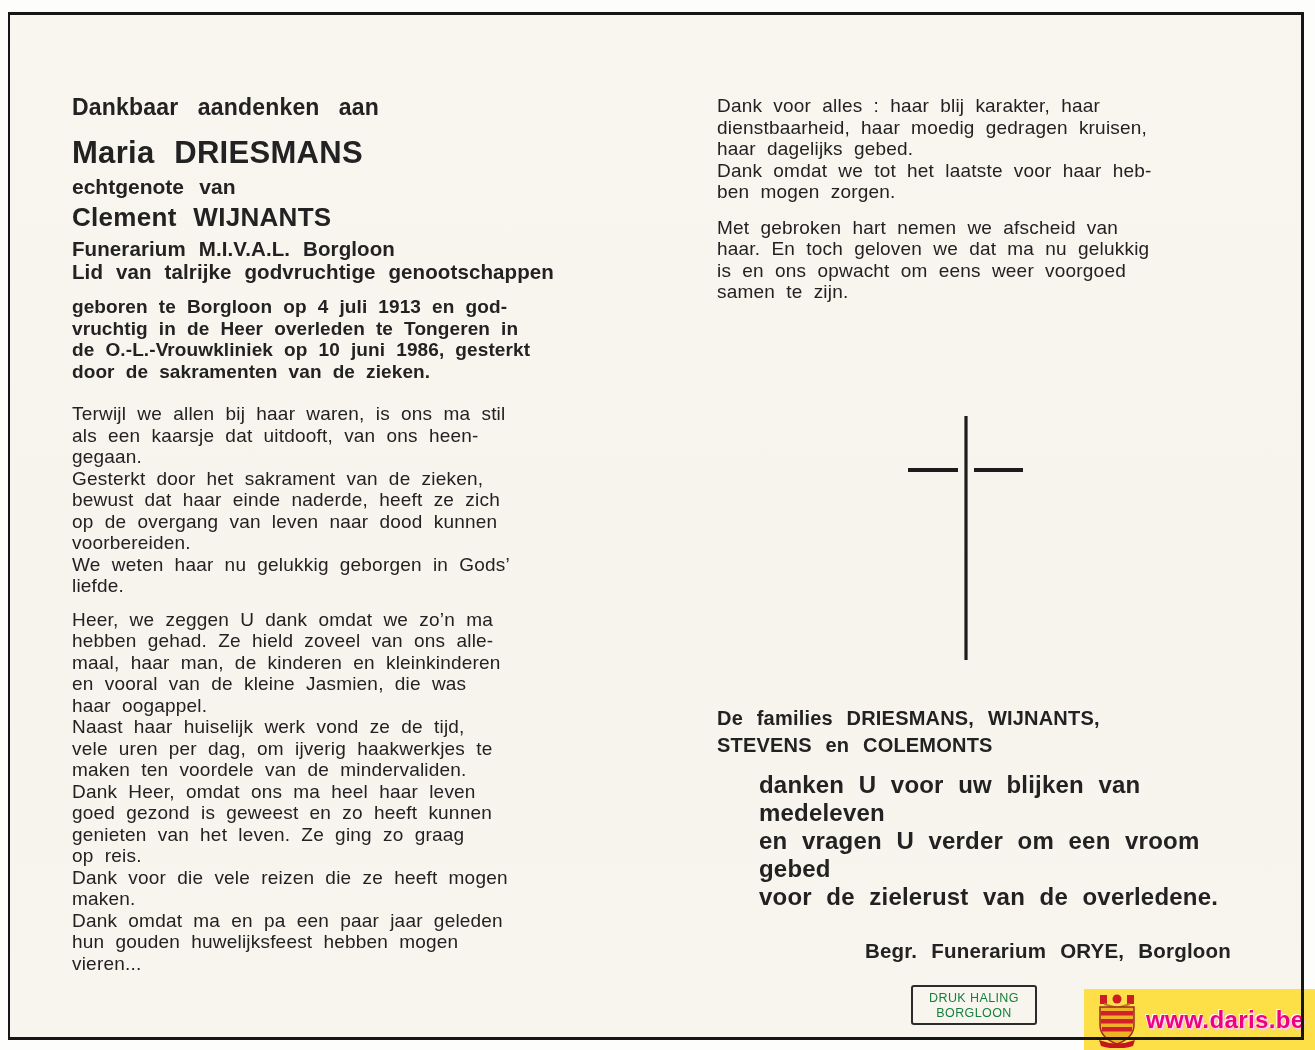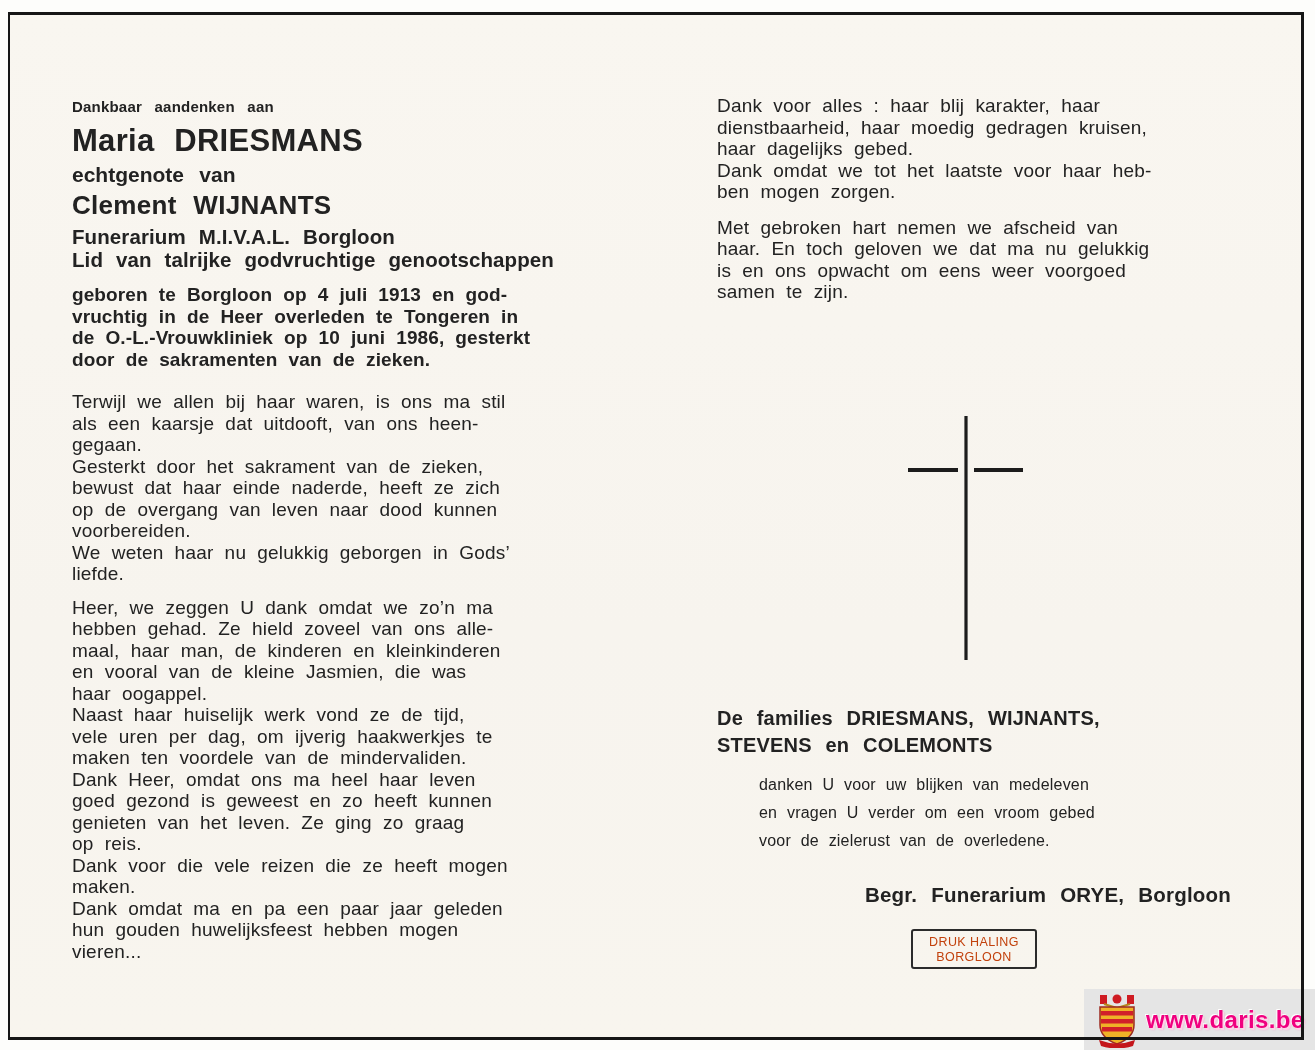--- a/index.html
+++ b/index.html
@@ -26,57 +26,57 @@
   .col-right{left:717px;top:95px;width:514px;}
   .col-right-lower{left:717px;top:705px;width:514px;}
 
   .pre{white-space:pre-line;}
   .par{
     font-size:19px;line-height:21.5px;letter-spacing:.2px;
     word-spacing:.30em;white-space:pre-line;
   }
   .par-bold{font-weight:bold;letter-spacing:.1px;}
 
-  .h-intro{font-size:15px;font-weight:bold;line-height:24px;word-spacing:.55em;margin-bottom:4px;letter-spacing:.2px;}
+  .h-intro{font-size:23px;font-weight:bold;line-height:24px;word-spacing:.55em;margin-bottom:16px;letter-spacing:.2px;}
   .h-name{font-size:31px;font-weight:bold;line-height:36px;word-spacing:.35em;margin-bottom:4px;letter-spacing:.3px;}
   .h-relation{font-size:21px;font-weight:bold;line-height:24px;word-spacing:.45em;margin-bottom:2px;}
   .h-spouse{font-size:26px;font-weight:bold;line-height:32px;word-spacing:.35em;margin-bottom:4px;letter-spacing:.3px;}
   .h-memberships{font-size:20.5px;font-weight:bold;line-height:23px;word-spacing:.35em;letter-spacing:.1px;}
   .life-dates{margin-top:13px;}
   .block-a{margin-top:21px;}
   .block-b{margin-top:12px;}
 
   .rp2{margin-top:14px;}
   .rp3{margin-top:8px;}
   .rp4{margin-top:10px;}
 
   .cross-wrap{position:absolute;left:900px;top:412px;width:130px;height:255px;z-index:2;}
 
   .families{
     font-size:20px;font-weight:bold;line-height:27px;
     word-spacing:.40em;letter-spacing:.2px;white-space:pre-line;
   }
   .thanks{
-    margin:12px 0 0 42px;font-size:16px;font-weight:normal;line-height:28px;
+    margin:12px 0 0 42px;font-size:24px;font-weight:bold;line-height:28px;
     word-spacing:.32em;letter-spacing:.2px;white-space:pre-line;
   }
   .funeral{
     margin-top:28px;text-align:right;font-size:20.5px;font-weight:bold;
     line-height:24px;word-spacing:.40em;letter-spacing:.2px;
   }
   .stamp{
     margin:22px auto 0;width:126px;box-sizing:border-box;
     border:2px solid #2b2b2b;border-radius:3px;
     text-align:center;font-size:12.5px;line-height:14.5px;
-    padding:4px 2px 3px;letter-spacing:.4px;white-space:pre-line;color:#c2410c;
+    padding:4px 2px 3px;letter-spacing:.4px;white-space:pre-line;color:#15803d;
   }
 
   .watermark{
     position:absolute;left:1084px;top:989px;width:231px;height:61px;
-    background:#e5e5e5;z-index:5;display:flex;align-items:center;
+    background:#fde047;z-index:5;display:flex;align-items:center;
   }
   .crest{margin-left:12px;flex:0 0 auto;}
   .wm-text{
     margin-left:8px;font-size:24px;font-weight:bold;letter-spacing:.4px;
     color:#f0007f;
     text-shadow:1.5px 1.5px 0 #ffd2e8,-1px -1px 0 #ffffff,2px 2px 2px #e9b7cf;
     white-space:nowrap;
   }
 </style>
 </head>

